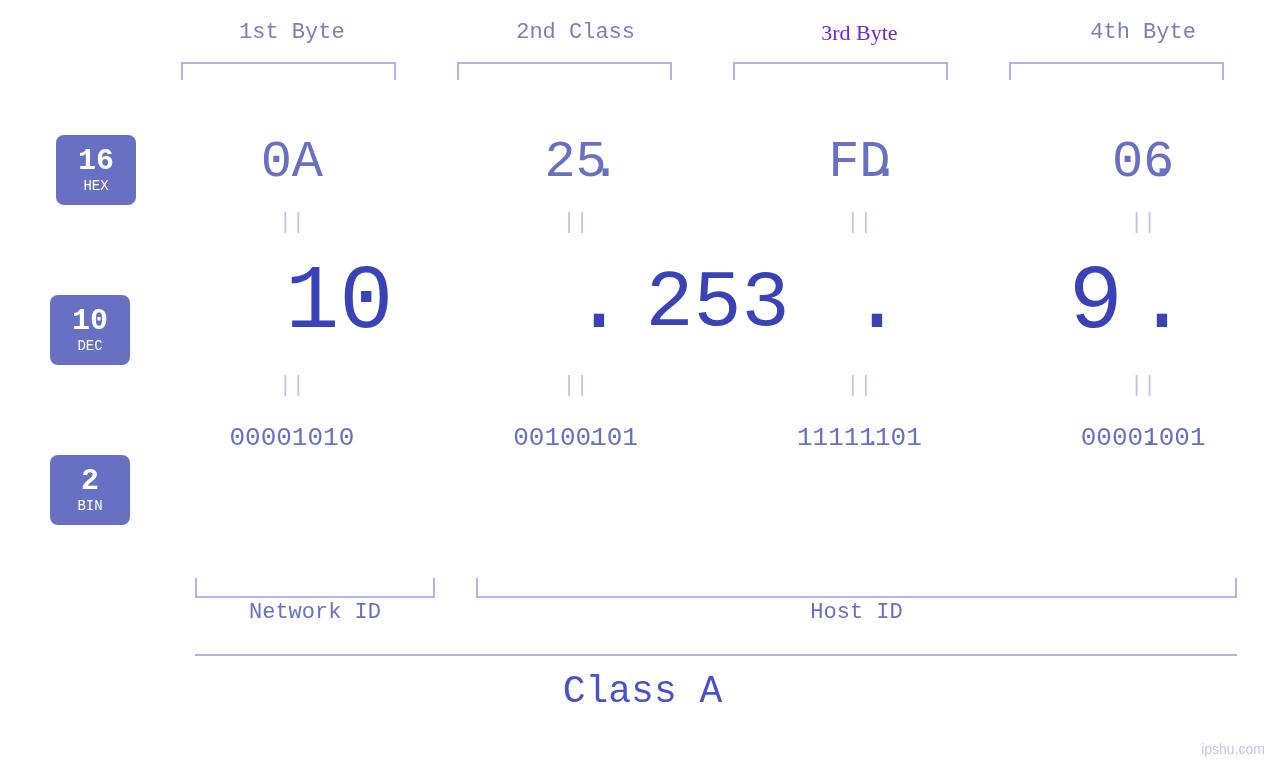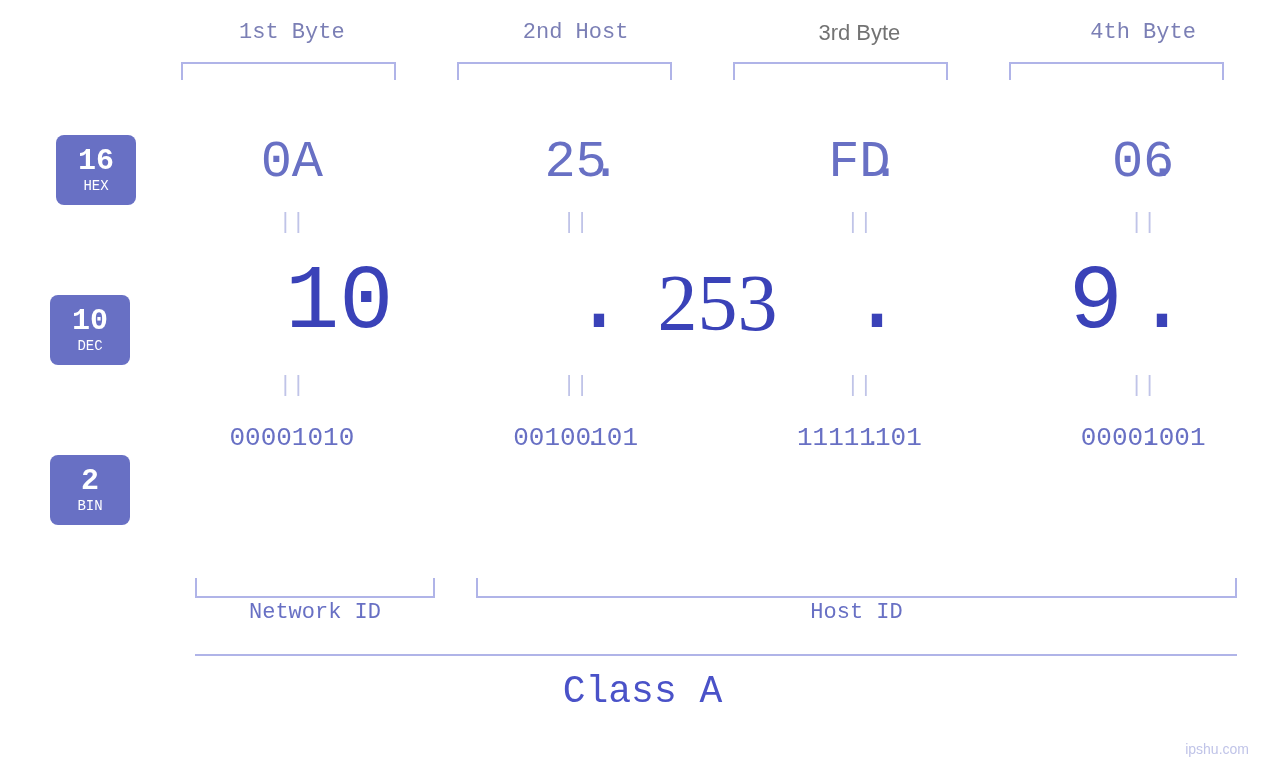--- a/index.html
+++ b/index.html
@@ -64,22 +64,22 @@
       top: 455px;
     }
   </style>
 </head>
 <body>
 
 <div class="page">
 
   <div style="position:absolute; top:20px; left:150px; right:0; display:flex; justify-content:space-around;">
     <div style="width:275px; text-align:center; color:#7b7fb5; font-size:22px; font-family:'Courier New',monospace;">1st Byte</div>
-    <div style="width:275px; text-align:center; color:#7b7fb5; font-size:22px; font-family:'Courier New',monospace;">2nd Host</div>
-    <div style="width:275px; text-align:center; color:#737373; font-size:22px; font-family:Liberation Sans, sans-serif;">3rd Byte</div>
+    <div style="width:275px; text-align:center; color:#7b7fb5; font-size:22px; font-family:'Courier New',monospace;">2nd Class</div>
+    <div style="width:275px; text-align:center; color:#6d28d9; font-size:22px; font-family:Liberation Serif, serif;">3rd Byte</div>
     <div style="width:275px; text-align:center; color:#7b7fb5; font-size:22px; font-family:'Courier New',monospace;">4th Byte</div>
   </div>
 
   <div style="position:absolute; top:62px; left:150px; right:30px; display:flex; justify-content:space-around;">
     <div style="width:215px; height:18px; border-top:2px solid #b0b4e8; border-left:2px solid #b0b4e8; border-right:2px solid #b0b4e8;"></div>
     <div style="width:215px; height:18px; border-top:2px solid #b0b4e8; border-left:2px solid #b0b4e8; border-right:2px solid #b0b4e8;"></div>
     <div style="width:215px; height:18px; border-top:2px solid #b0b4e8; border-left:2px solid #b0b4e8; border-right:2px solid #b0b4e8;"></div>
     <div style="width:215px; height:18px; border-top:2px solid #b0b4e8; border-left:2px solid #b0b4e8; border-right:2px solid #b0b4e8;"></div>
   </div>
 
@@ -118,21 +118,21 @@
     <span class="base-label">DEC</span>
   </div>
 
   <div style="position:absolute; top:238px; left:150px; right:0; height:130px; display:flex; align-items:center; justify-content:space-around;">
     <div style="display:flex; align-items:center; width:275px; justify-content:center;">
       <span style="color:#3a42b8; font-size:90px; font-family:'Courier New',monospace;">10</span>
     </div>
     <span style="color:#3a42b8; font-size:90px; font-family:'Courier New',monospace; position:absolute; left:422px;">.</span>
     <span style="color:#3a42b8; font-size:90px; font-family:'Courier New',monospace; position:absolute; left:700px;">.</span>
     <div style="display:flex; align-items:center; width:275px; justify-content:center;">
-      <span style="color:#3a42b8; font-size:80px; font-family:Liberation Serif, serif;">253</span>
+      <span style="color:#3a42b8; font-size:80px; font-family:Liberation Mono, monospace;">253</span>
     </div>
     <span style="color:#3a42b8; font-size:90px; font-family:'Courier New',monospace; position:absolute; left:985px;">.</span>
     <div style="display:flex; align-items:center; width:275px; justify-content:center;">
       <span style="color:#3a42b8; font-size:90px; font-family:'Courier New',monospace;">9</span>
     </div>
   </div>
 
   <div style="position:absolute; top:368px; left:150px; right:0; height:35px; display:flex; align-items:center; justify-content:space-around;">
     <div style="width:275px; text-align:center; color:#c0c4e8; font-size:22px; font-family:'Courier New',monospace;">||</div>
     <div style="width:275px; text-align:center; color:#c0c4e8; font-size:22px; font-family:'Courier New',monospace;">||</div>
@@ -168,15 +168,15 @@
   <div style="position:absolute; top:578px; left:476px; right:48px; height:20px; border-bottom:2px solid #b0b4e8; border-left:2px solid #b0b4e8; border-right:2px solid #b0b4e8;"></div>
 
   <div style="position:absolute; top:600px; left:195px; width:240px; text-align:center; color:#6870c4; font-size:22px; font-family:'Courier New',monospace;">Network ID</div>
 
   <div style="position:absolute; top:600px; left:476px; right:48px; text-align:center; color:#6870c4; font-size:22px; font-family:'Courier New',monospace;">Host ID</div>
 
   <div style="position:absolute; top:654px; left:195px; right:48px; height:1px; border-top:2px solid #b0b4e8; border-left:2px solid #b0b4e8; border-right:2px solid #b0b4e8;"></div>
 
   <div style="position:absolute; top:670px; left:0; right:0; text-align:center; color:#4a52c8; font-size:38px; font-family:'Courier New',monospace;">Class A</div>
 
-  <div style="position:absolute; bottom:10px; right:36px; color:#c0c4e8; font-size:14px; font-family:Arial,sans-serif;">ipshu.com</div>
+  <div style="position:absolute; bottom:10px; right:20px; color:#c0c4e8; font-size:14px; font-family:Arial,sans-serif;">ipshu.com</div>
 
 </div>
 
 </body></html>

